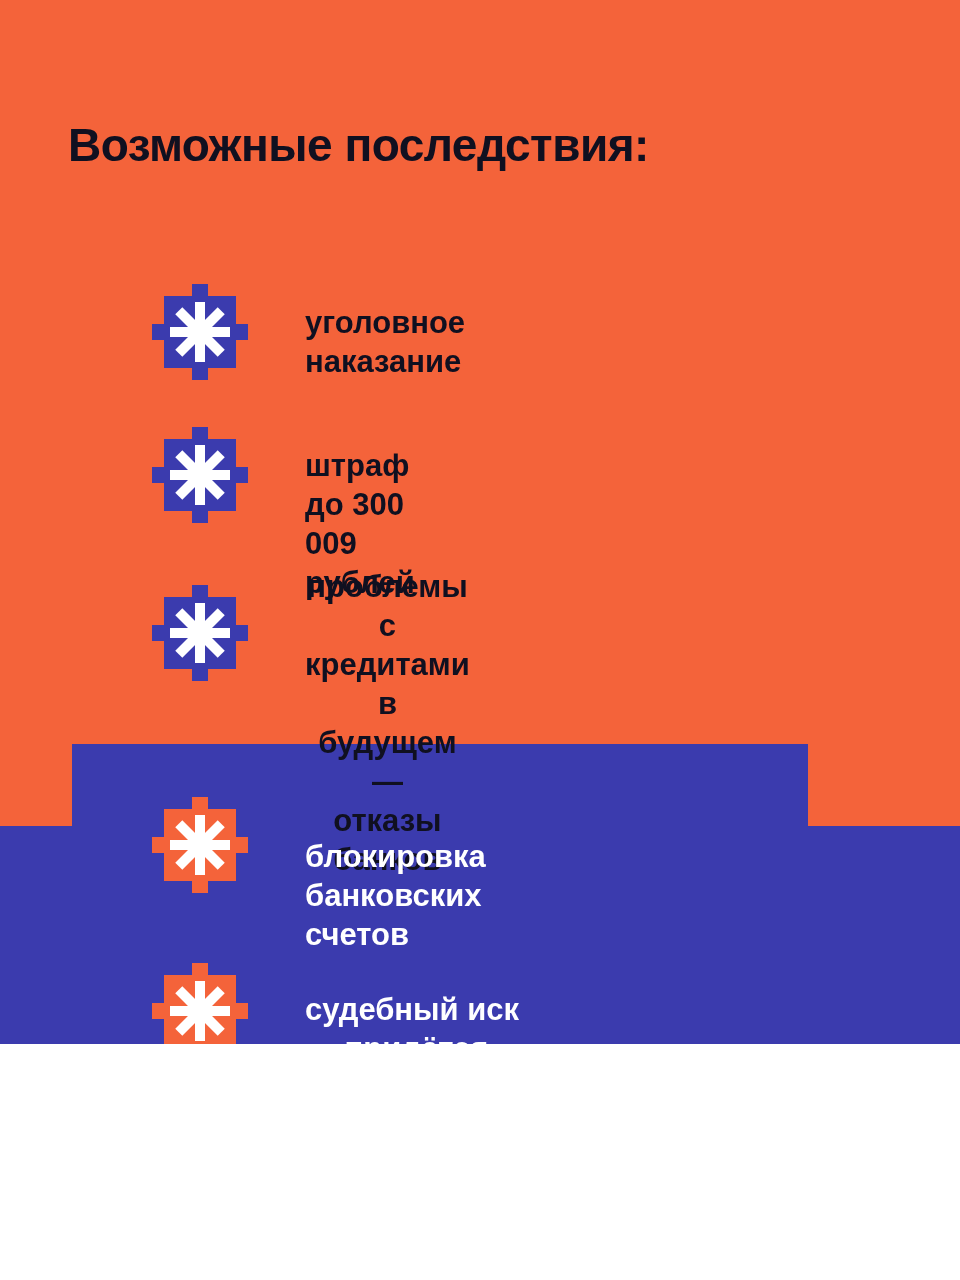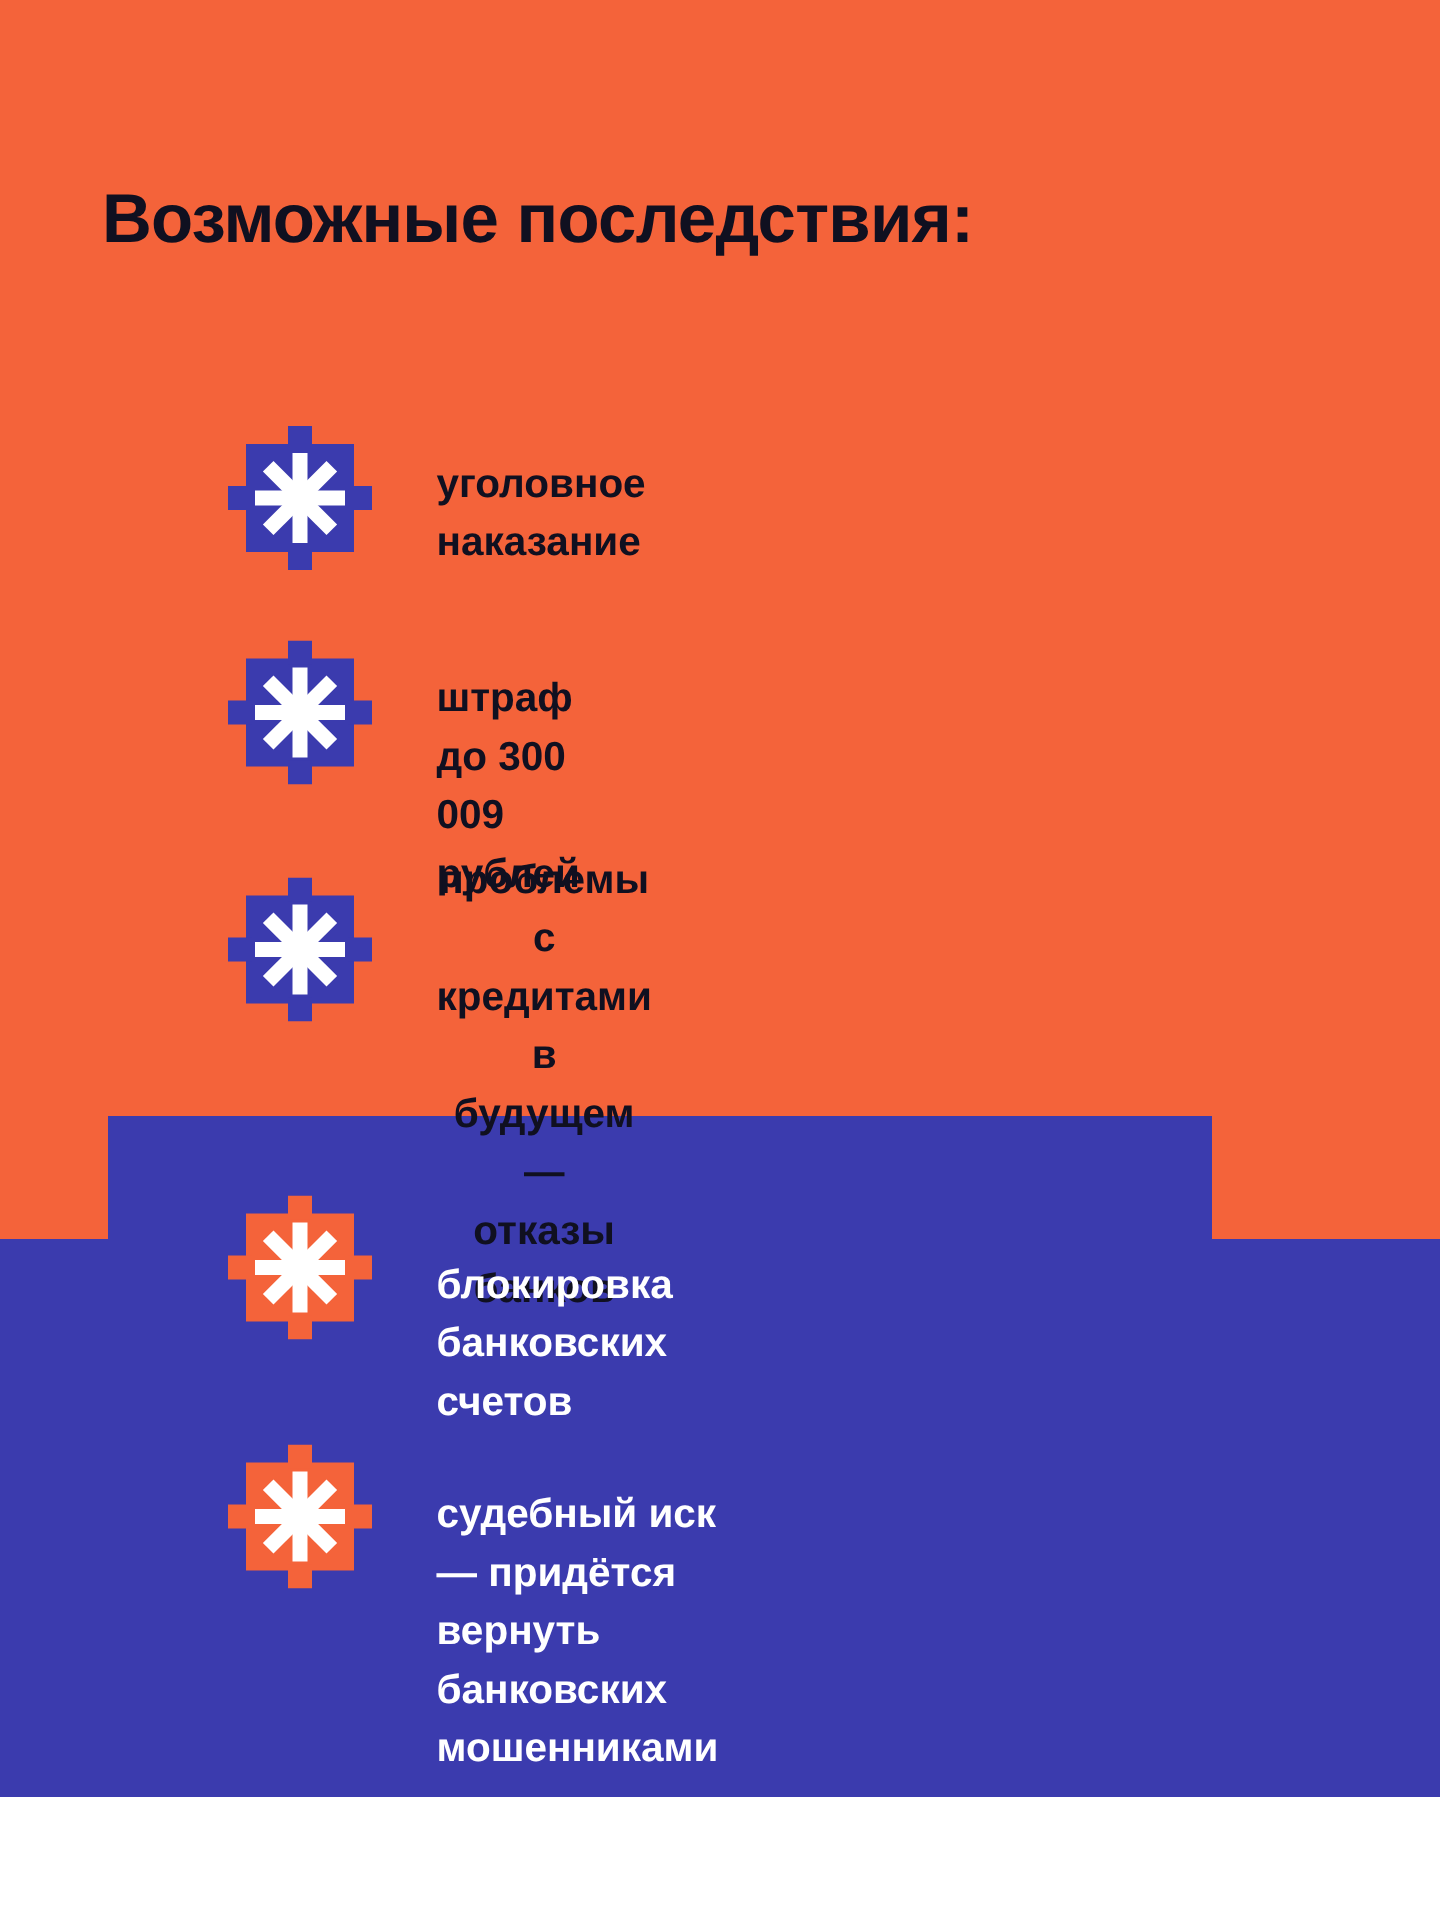--- a/index.html
+++ b/index.html
@@ -9,21 +9,21 @@
   body {
     width: 960px;
     height: 1280px;
     font-family: "Liberation Sans", sans-serif;
     overflow: hidden;
   }
 
   .poster {
     position: relative;
     width: 960px;
-    height: 1198px;
+    height: 1044px;
     background: #F4633A;
     overflow: hidden;
   }
 
   
   .band-upper {
     position: absolute;
     left: 72px;
     top: 744px;
     width: 736px;
@@ -69,22 +69,22 @@
   }
 
   .icon-wrap {
     position: absolute;
     width: 96px;
     height: 96px;
   }
 
   .item-text {
     position: absolute;
-    left: 291px;
-    font-size: 27px;
+    left: 305px;
+    font-size: 31px;
     font-weight: bold;
     line-height: 39px;
     white-space: pre-line;
   }
 
   .text-dark { color: #101020; }
   .text-light { color: #FFFFFF; margin-top: 44px; }
 
   
   .item-1 .icon-wrap { left: 152px; top: 284px; }

